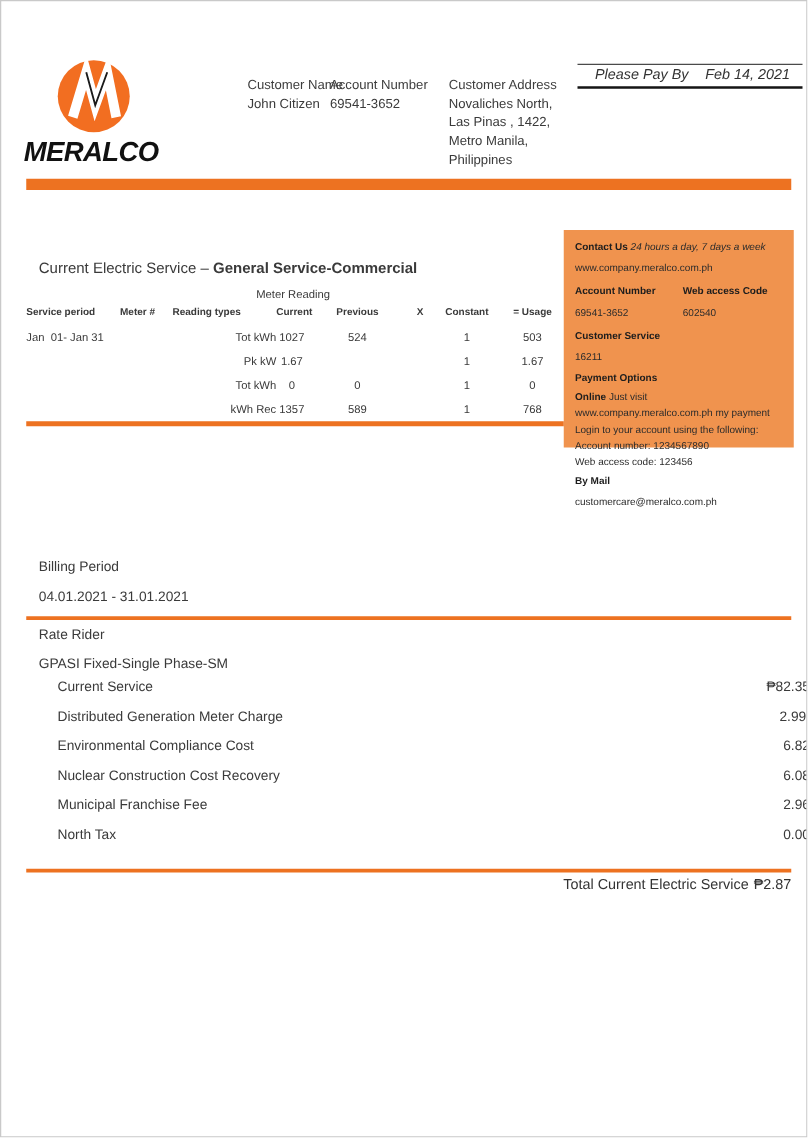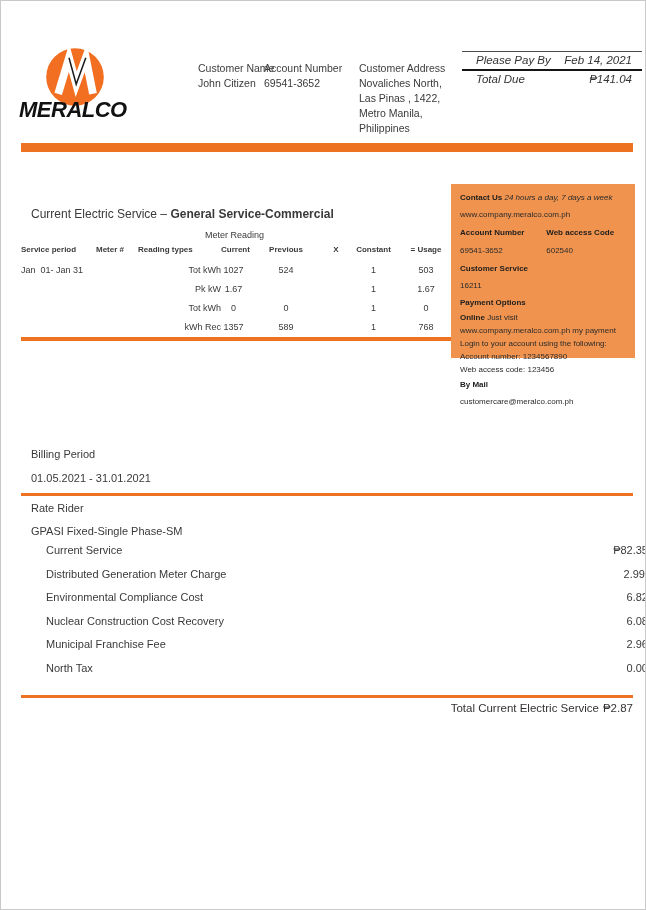--- a/index.html
+++ b/index.html
@@ -10,21 +10,21 @@
   }
   html,body{margin:0;padding:0;background:#fff;}
   .page{
     position:relative;width:644px;height:908px;background:#ffffff;
     border:1px solid #c9c9c9;overflow:hidden;
     font-family:"Liberation Sans","DejaVu Sans",sans-serif;color:var(--txt);
   }
   .abs{position:absolute;}
   
   .logo-circle{left:44px;top:46px;width:60px;height:60px;}
-  .wordmark{left:18px;top:96px;font-size:22px;font-weight:700;font-style:italic;color:#111;letter-spacing:-.5px;}
+  .wordmark{left:18px;top:108px;font-size:22px;font-weight:700;font-style:italic;color:#111;letter-spacing:-.5px;}
   .hcol{top:60px;font-size:10.5px;line-height:15px;}
   .hcol .hlabel{color:#3d3d3d;}
   .col-name{left:197px;}
   .col-acct{left:263px;}
   .col-addr{left:358px;width:100px;}
   .paybox{left:461px;top:50px;width:180px;font-size:11.5px;color:#333;}
   .payrow{display:flex;justify-content:space-between;padding:2px 10px 3px 14px;font-style:italic;}
   .payrow1{border-top:1px solid #4a4a4a;border-bottom:2px solid #151515;}
   .orange-bar{background:var(--orange);}
   .bar-top{left:20px;top:142px;width:612px;height:9px;}
@@ -89,24 +89,20 @@
     <div class="hval">Las Pinas , 1422,</div>
     <div class="hval">Metro Manila,</div>
     <div class="hval">Philippines</div>
   </div>
 
   <div class="abs paybox">
     <div class="payrow payrow1">
       <span>Please Pay By</span>
       <span>Feb 14, 2021</span>
     </div>
-    <div class="payrow">
-      <span>Total Due</span>
-      <span>₱141.04</span>
-    </div>
   </div>
 
   <div class="abs orange-bar bar-top"></div>
 
   <div class="abs contact-box">
     <div class="cb-line">
       <b>Contact Us</b>
       <span class="cb-note">24 hours a day, 7 days a week</span>
     </div>
     <div class="cb-line g7">www.company.meralco.com.ph</div>
@@ -202,21 +198,21 @@
         <td class="ac"></td>
         <td class="ac">1</td>
         <td class="ac">768</td>
       </tr>
     </tbody>
   </table>
 
   <div class="abs orange-bar bar-table"></div>
 
   <div class="abs bp-label">Billing Period</div>
-  <div class="abs bp-value">01.05.2021 - 31.01.2021</div>
+  <div class="abs bp-value">04.01.2021 - 31.01.2021</div>
   <div class="abs orange-bar bar-mid"></div>
   <div class="abs rr-label">Rate Rider</div>
   <div class="abs rr-value">GPASI Fixed-Single Phase-SM</div>
 
   <div class="abs charges">
     <div class="charge-row">
       <span>Current Service</span>
       <span>₱82.35</span>
     </div>
     <div class="charge-row">

